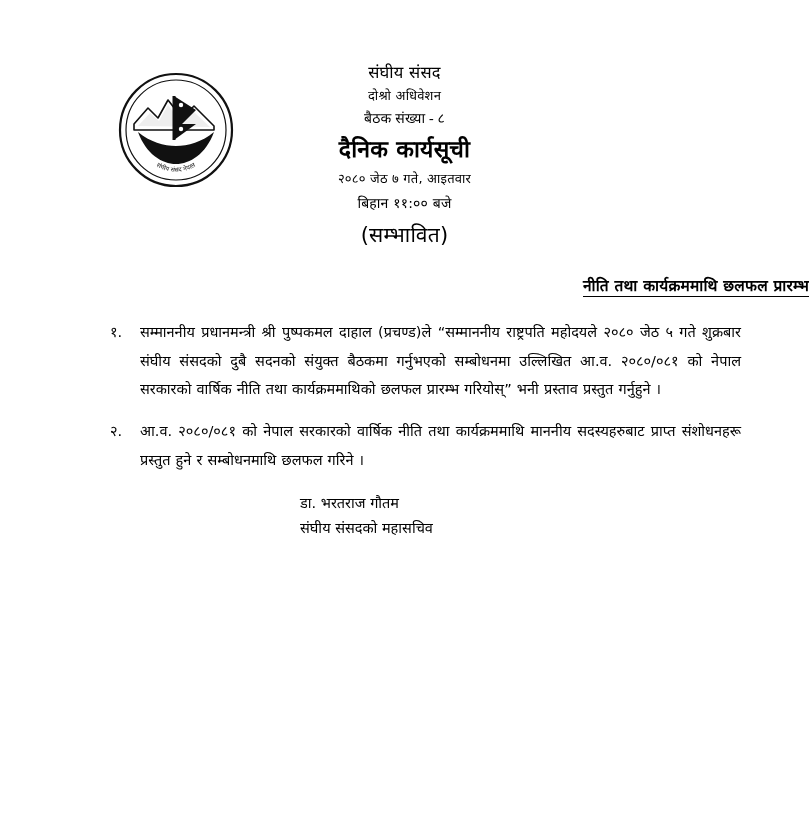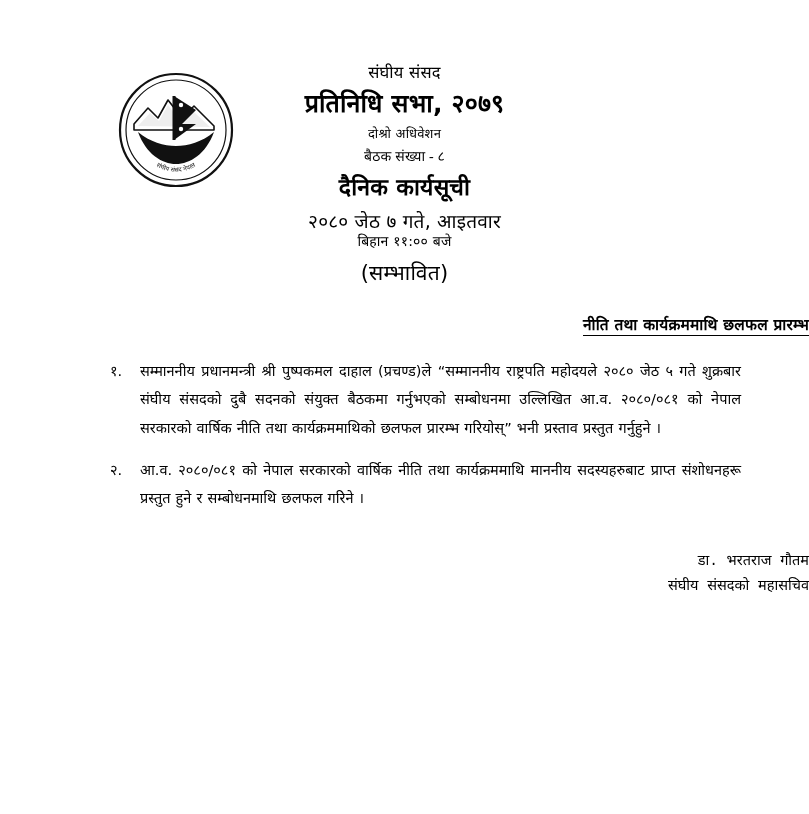--- a/index.html
+++ b/index.html
@@ -45,21 +45,21 @@
   }
   .hl {
     line-height: 1.28;
     letter-spacing: 0.2px;
   }
   .l1 { font-size: 16.5px; margin-bottom: 5px; }
   .l2 { font-size: 25px; font-weight: bold; margin-bottom: 6px; }
   .l3 { font-size: 13px; margin-bottom: 5px; }
   .l4 { font-size: 14px; margin-bottom: 7px; font-family: Liberation Serif, serif; }
   .l5 { font-size: 23px; font-weight: bold; margin-bottom: 7px; }
-  .l6 { font-size: 19px; }
+  .l6 { font-size: 13px; margin-bottom: 7px; }
   .l7 { font-size: 14px; margin-bottom: 9px; }
   .l8 { font-size: 21px; margin-bottom: 4px; }
 
   
   .section-title {
     text-align: right;
     font-size: 15.5px;
     font-weight: bold;
     margin-top: 26px;
     letter-spacing: 0.2px;
@@ -88,24 +88,23 @@
     flex: 1;
     font-size: 14.5px;
     line-height: 1.95;
     text-align: justify;
     text-justify: inter-word;
     word-spacing: 0.5px;
   }
 
   
   .signature {
-    margin-top: 36px;
-    text-align: right;
+    margin-top: 17px;
+    text-align: left;
     padding-left: 300px;
-    font-family: Liberation Mono, monospace;
   }
   .sig-line {
     font-size: 14.5px;
     line-height: 1.75;
   }
 </style>
 </head>
 <body>
 
 <div class="page">
@@ -131,21 +130,20 @@
 
         <path id="arcpath" d="M22 74 A 38 38 0 0 0 94 74" fill="none"></path>
         <text font-family="DejaVu Sans, sans-serif" font-size="6.2" fill="#111111">
           <textPath href="#arcpath" startOffset="50%" text-anchor="middle">संघीय संसद नेपाल</textPath>
         </text>
       </svg>
     </div>
 
     <div class="header-lines">
       <div class="hl l1">संघीय संसद</div>
-      <div class="hl l2">प्रतिनिधि सभा, २०७९</div>
       <div class="hl l3">दोश्रो अधिवेशन</div>
       <div class="hl l4">बैठक संख्या - ८</div>
       <div class="hl l5">दैनिक कार्यसूची</div>
       <div class="hl l6">२०८० जेठ ७ गते, आइतवार</div>
       <div class="hl l7">बिहान ११:०० बजे</div>
       <div class="hl l8">(सम्भावित)</div>
     </div>
   </div>
 
   <div class="section-title">

